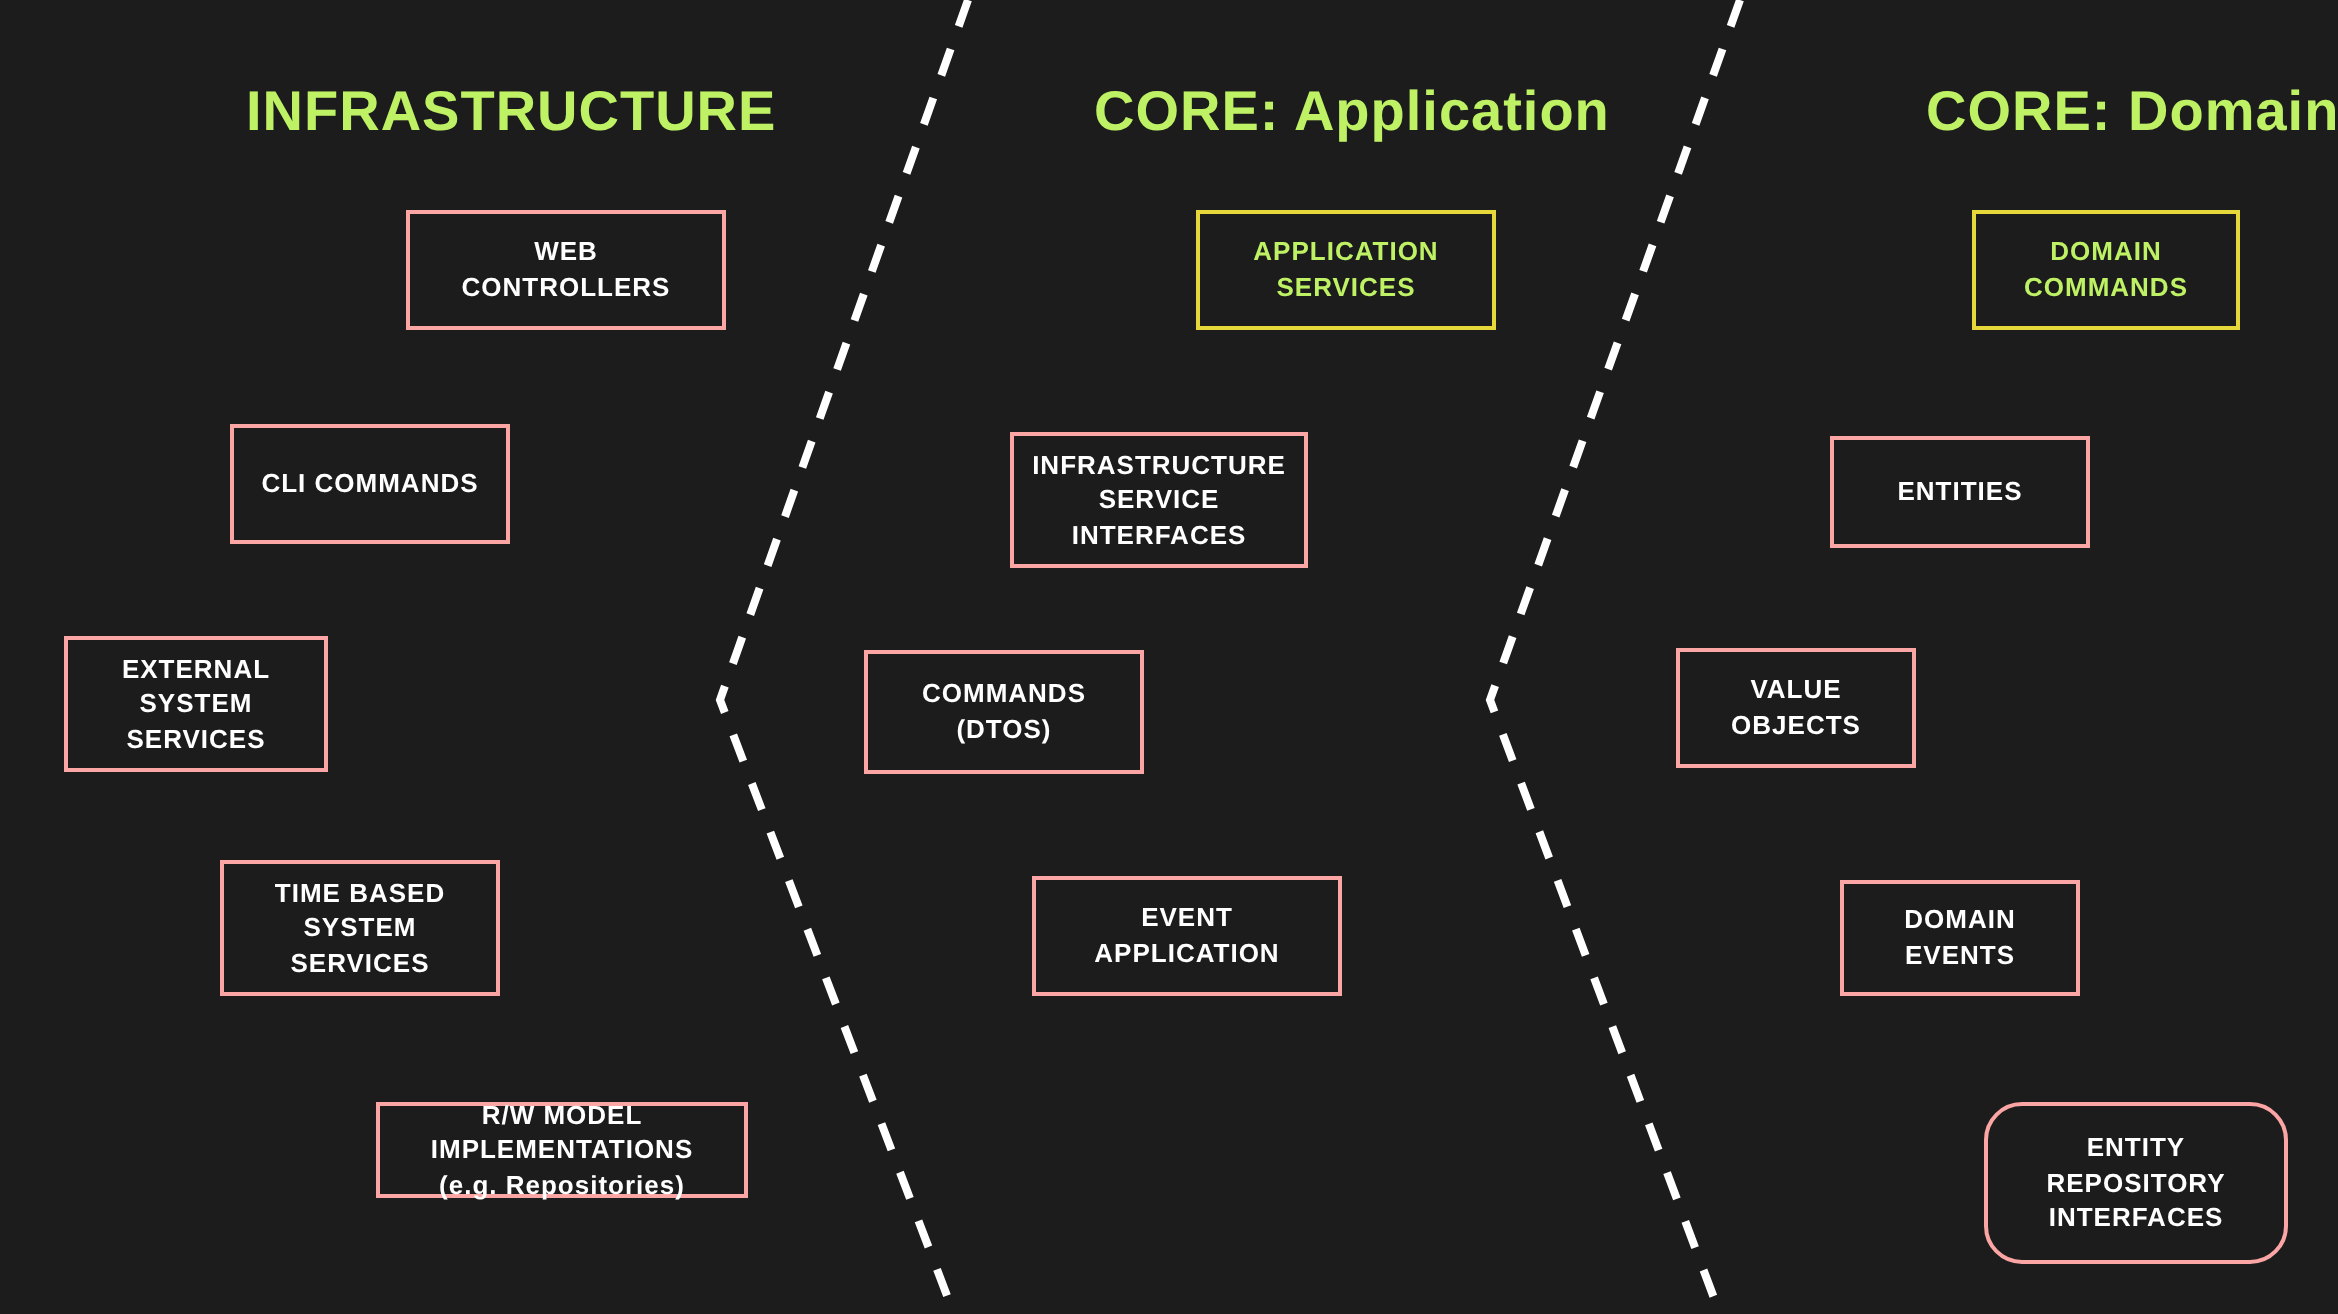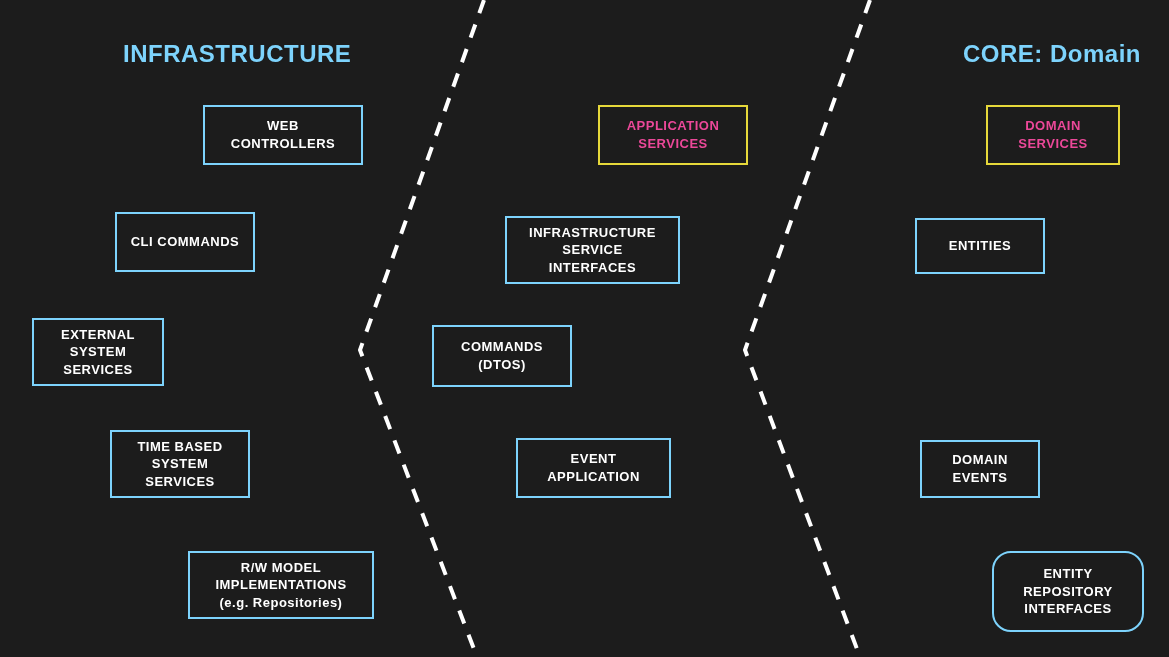--- a/index.html
+++ b/index.html
@@ -11,45 +11,45 @@
     font-family: "Arial", "Helvetica Neue", Helvetica, sans-serif;
     overflow: hidden;
   }
   .canvas {
     position: relative;
     width: 1169px;
     height: 657px;
   }
   .heading {
     position: absolute;
-    color: #7dd3fc;
+    color: #bef264;
     font-weight: 700;
-    font-size: 24px;
+    font-size: 28px;
     letter-spacing: 0.5px;
     white-space: nowrap;
   }
   .box {
     position: absolute;
-    border: 2px solid #7dd3fc;
+    border: 2px solid #fca5a5;
     color: #ffffff;
     font-size: 13px;
     font-weight: 700;
     letter-spacing: 0.5px;
     display: flex;
     align-items: center;
     justify-content: center;
     text-align: center;
     line-height: 1.35;
     padding: 6px 10px;
     box-sizing: border-box;
     background: transparent;
   }
   .box.accent {
     border-color: #e6d83a;
-    color: #ec4899;
+    color: #bef264;
   }
   svg.dividers {
     position: absolute;
     inset: 0;
     width: 1169px;
     height: 657px;
     pointer-events: none;
   }
 </style>
 </head>
@@ -57,44 +57,46 @@
 
 <div class="canvas">
 
   <svg class="dividers" viewBox="0 0 1169 657">
     <path d="M 484 0 L 360 350 L 477 657" stroke="#ffffff" stroke-width="4" stroke-dasharray="14 12" fill="none"></path>
     <path d="M 870 0 L 745 350 L 860 657" stroke="#ffffff" stroke-width="4" stroke-dasharray="14 12" fill="none"></path>
   </svg>
 
   <div class="heading" style="left:123px; top:40px;">INFRASTRUCTURE</div>
 
+  <div class="heading" style="left:547px; top:40px;">CORE: Application</div>
 
   <div class="heading" style="left:963px; top:40px;">CORE: Domain</div>
 
   <div class="box" style="left:203px; top:105px; width:160px; height:60px;">WEB CONTROLLERS</div>
 
   <div class="box" style="left:115px; top:212px; width:140px; height:60px;">CLI COMMANDS</div>
 
   <div class="box" style="left:32px; top:318px; width:132px; height:68px;">EXTERNAL SYSTEM SERVICES</div>
 
   <div class="box" style="left:110px; top:430px; width:140px; height:68px;">TIME BASED SYSTEM SERVICES</div>
 
-  <div class="box" style="left:188px; top:551px; width:186px; height:68px;">R/W MODEL IMPLEMENTATIONS (e.g. Repositories)</div>
+  <div class="box" style="left:188px; top:551px; width:186px; height:48px;">R/W MODEL IMPLEMENTATIONS (e.g. Repositories)</div>
 
   <div class="box accent" style="left:598px; top:105px; width:150px; height:60px;">APPLICATION SERVICES</div>
 
-  <div class="box" style="left:505px; top:216px; width:175px; height:68px;">INFRASTRUCTURE SERVICE INTERFACES</div>
+  <div class="box" style="left:505px; top:216px; width:149px; height:68px;">INFRASTRUCTURE SERVICE INTERFACES</div>
 
   <div class="box" style="left:432px; top:325px; width:140px; height:62px;">COMMANDS (DTOS)</div>
 
   <div class="box" style="left:516px; top:438px; width:155px; height:60px;">EVENT APPLICATION</div>
 
 
-  <div class="box accent" style="left:986px; top:105px; width:134px; height:60px;">DOMAIN SERVICES</div>
+  <div class="box accent" style="left:986px; top:105px; width:134px; height:60px;">DOMAIN COMMANDS</div>
 
   <div class="box" style="left:915px; top:218px; width:130px; height:56px;">ENTITIES</div>
 
+  <div class="box" style="left:838px; top:324px; width:120px; height:60px;">VALUE OBJECTS</div>
 
   <div class="box" style="left:920px; top:440px; width:120px; height:58px;">DOMAIN EVENTS</div>
 
   <div class="box" style="left:992px; top:551px; width:152px; height:81px;border-radius:19px;">ENTITY REPOSITORY INTERFACES</div>
 
 </div>
 
 </body></html>

